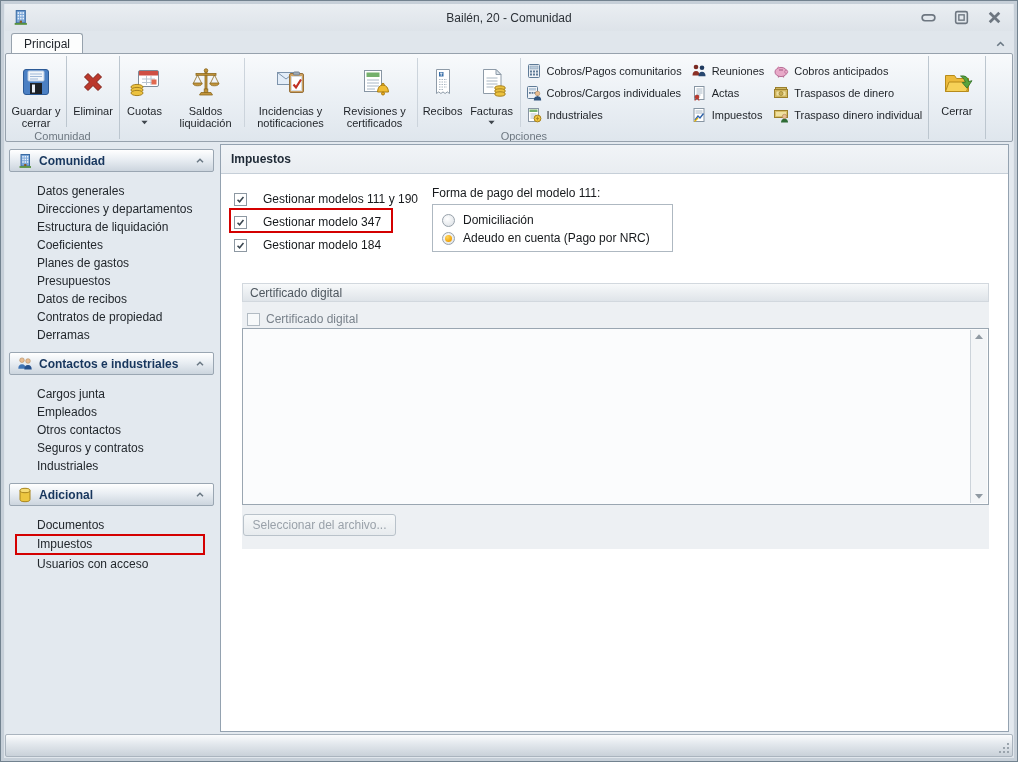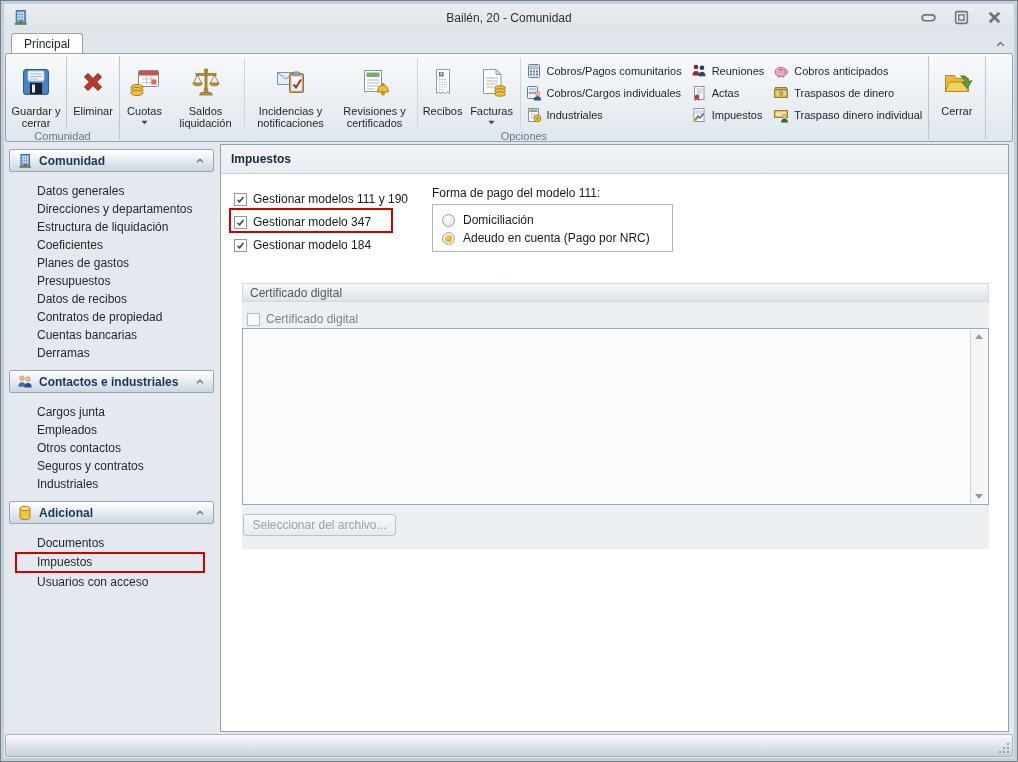--- a/index.html
+++ b/index.html
@@ -63,21 +63,21 @@
   .navlist li.hl { border:2px solid #d40000; margin-left:-22px; padding-left:20px;
                    width:190px; height:21px; line-height:17px; }
 
   
   .main { position:absolute; left:215px; right:4px; top:2px; bottom:2px;
           border:1px solid #94a2b0; background:#fff; }
   .main-title { height:29px; line-height:29px; padding-left:10px; font-weight:bold; font-size:12px;
                 color:#1f2a36; background:linear-gradient(#f1f4f7,#e9edf1); border-bottom:1px solid #c6cfd8; }
   .content { position:absolute; left:0; right:0; top:30px; bottom:0; background:#fff; }
 
-  .cbrow { position:absolute; display:flex; align-items:center; gap:6px; font-size:12px; color:#16191c; height:18px; }
+  .cbrow { position:absolute; display:flex; align-items:center; gap:16px; font-size:12px; color:#16191c; height:18px; }
   .cb { width:13px; height:13px; border:1px solid #8d98a2; background:#fff; flex:none;
         display:inline-flex; align-items:center; justify-content:center; }
   .cb svg { width:11px; height:11px; }
   .cb.off { border-color:#b2bbc3; background:#f7f9fa; }
   .redbox { position:absolute; border:2px solid #d40000; }
 
   .pay-label { position:absolute; left:211px; top:11px; font-size:12px; color:#16191c; }
   .pay-box { position:absolute; left:211px; top:29px; width:241px; height:48px;
              border:1px solid #aeb8c1; background:#fff; padding:6px 0 0 9px; }
   .radiorow { display:flex; align-items:center; gap:8px; height:18px; font-size:12px; color:#16191c; }
@@ -563,21 +563,20 @@
       </div>
       <ul class="navlist">
         <li>Datos generales</li>
         <li>Direcciones y departamentos</li>
         <li>Estructura de liquidación</li>
         <li>Coeficientes</li>
         <li>Planes de gastos</li>
         <li>Presupuestos</li>
         <li>Datos de recibos</li>
         <li>Contratos de propiedad</li>
-        <li>Cuentas bancarias</li>
         <li>Derramas</li>
       </ul>
 
       <div class="nav-header">
         <span class="hicon">
             <svg>
               <use href="#people16"></use>
             </svg>
           </span>
         <span>Contactos e industriales</span>

